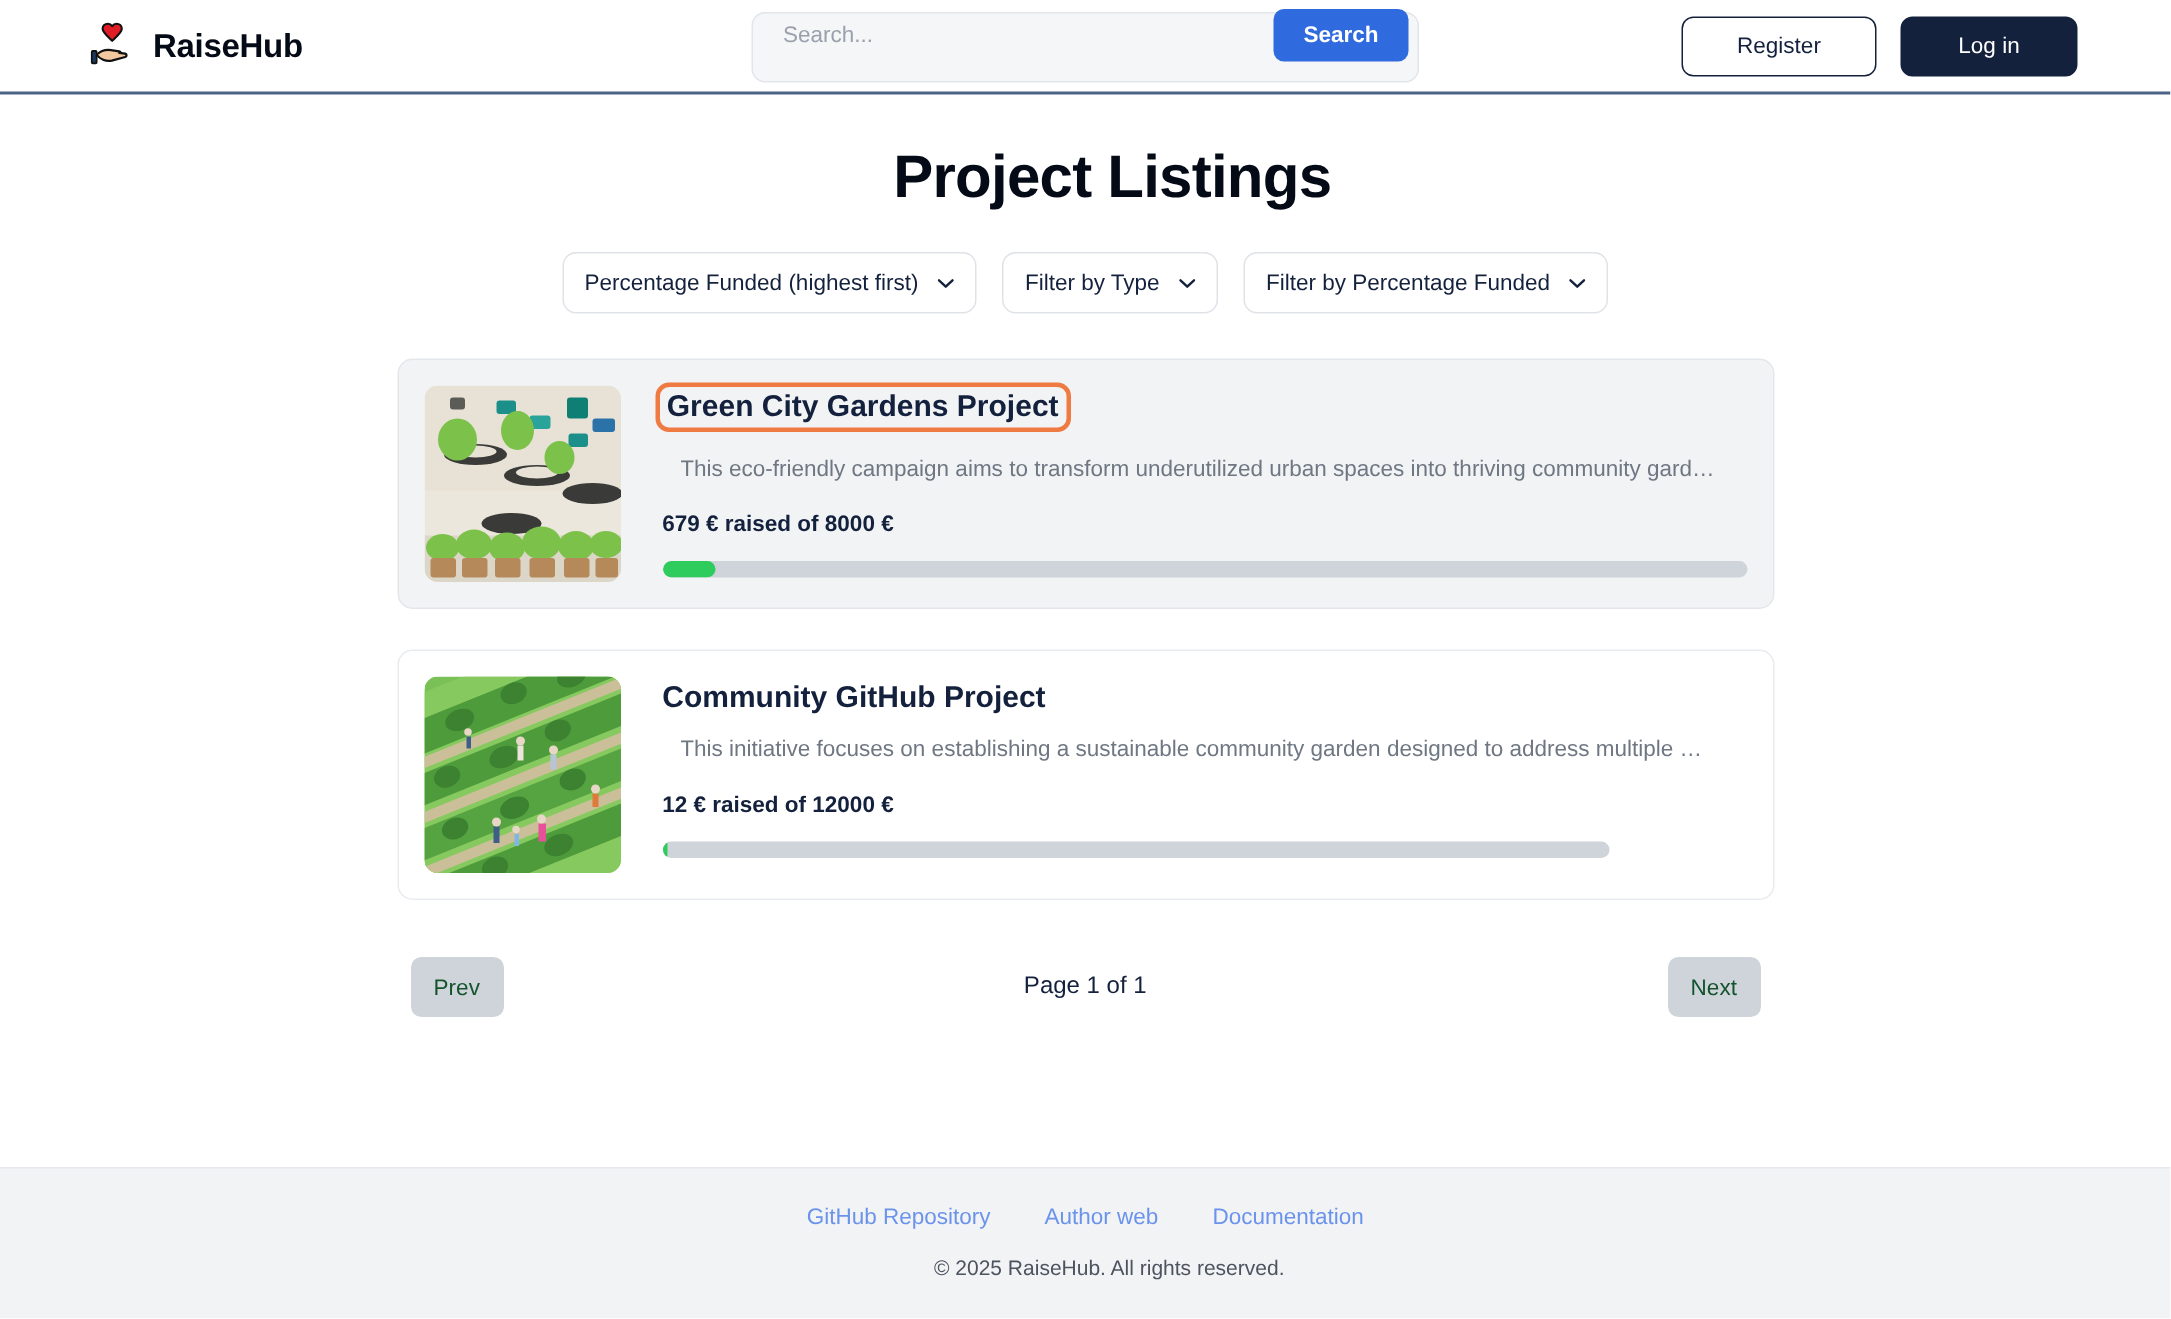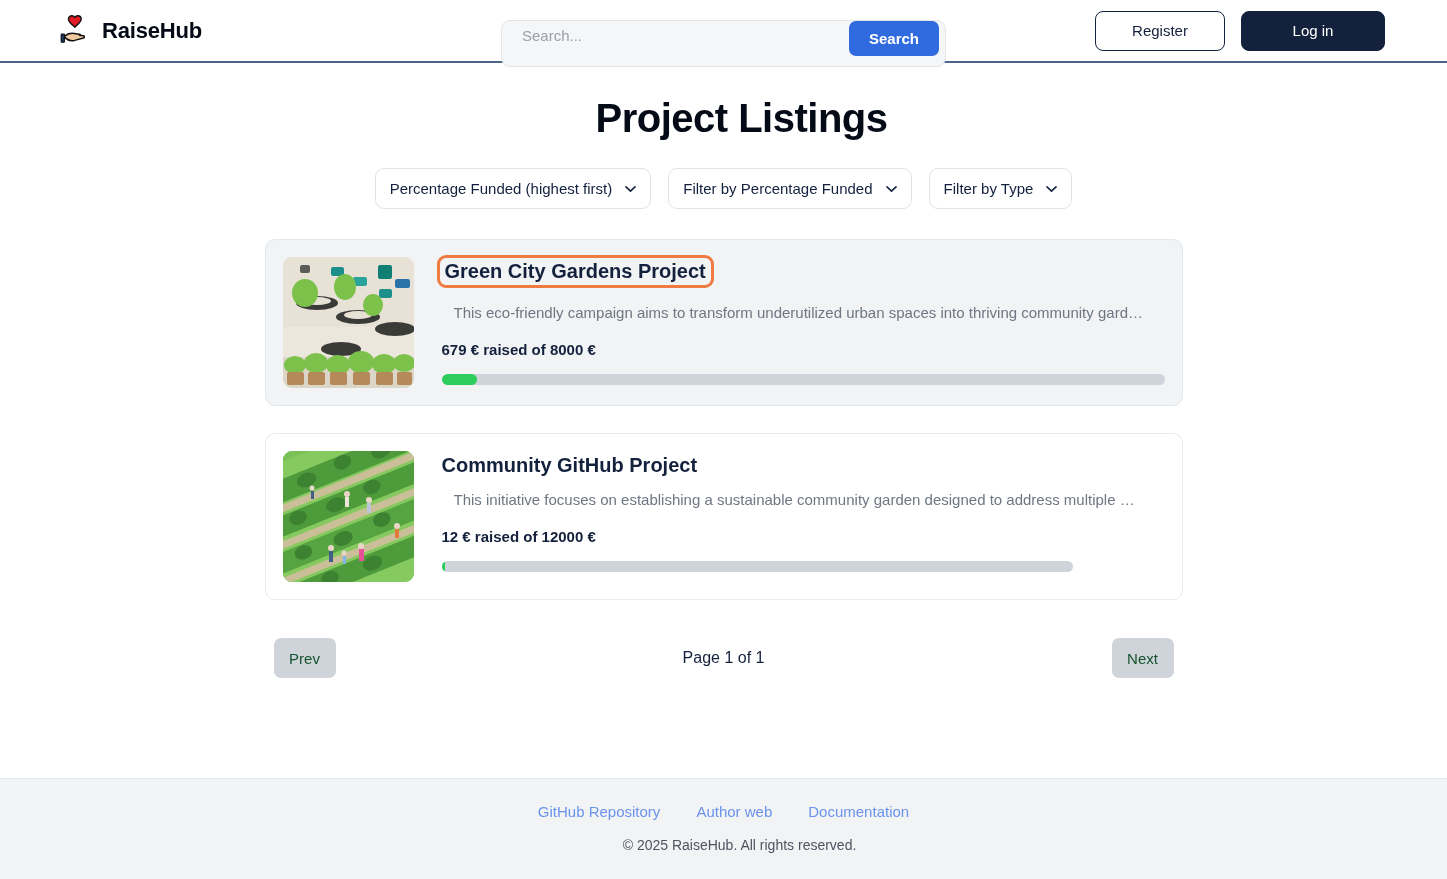--- a/index.html
+++ b/index.html
@@ -34,28 +34,28 @@
   .brand-name {
     font-size: 22px;
     font-weight: bold;
     letter-spacing: -0.2px;
     color: #050a17;
   }
 
   .search-wrap {
     position: absolute;
     left: 501px;
-    top: 20px;
+    top: 8px;
     width: 445px;
     height: 47px;
     background: #f5f6f8;
     border: 1px solid #e2e5ea;
     border-radius: 9px;
     display: flex;
-    align-items: flex-start;
+    align-items: center;
     padding: 0 6px 16px 0;
   }
   .search-input {
     flex: 1;
     height: 100%;
     border: 0;
     outline: none;
     background: transparent;
     font-family: "Liberation Sans", sans-serif;
     font-size: 15px;
@@ -90,21 +90,21 @@
     width: 130px; height: 40px;
     background: #ffffff;
     border: 1px solid #14213d;
     border-radius: 8px;
     font-family: "Liberation Sans", sans-serif;
     font-size: 15px;
     color: #14213d;
     cursor: pointer;
   }
   .btn-login {
-    width: 144px; height: 40px;
+    width: 118px; height: 40px;
     background: #14213d;
     border: 1px solid #14213d;
     border-radius: 8px;
     font-family: "Liberation Sans", sans-serif;
     font-size: 15px;
     color: #ffffff;
     cursor: pointer;
   }
 
   
@@ -297,29 +297,29 @@
   <div class="filters">
     <div class="select">
       <span>Percentage Funded (highest first)</span>
       <span class="chev">
         <svg viewBox="0 0 11 7">
             <path d="M1 1.4 L5.5 5.6 L10 1.4" fill="none" stroke="#14213d" stroke-width="1.6" stroke-linecap="round" stroke-linejoin="round"></path>
           </svg>
       </span>
     </div>
     <div class="select">
-      <span>Filter by Percentage Funded</span>
+      <span>Filter by Type</span>
       <span class="chev">
         <svg viewBox="0 0 11 7">
             <path d="M1 1.4 L5.5 5.6 L10 1.4" fill="none" stroke="#14213d" stroke-width="1.6" stroke-linecap="round" stroke-linejoin="round"></path>
           </svg>
       </span>
     </div>
     <div class="select">
-      <span>Filter by Type</span>
+      <span>Filter by Percentage Funded</span>
       <span class="chev">
         <svg viewBox="0 0 11 7">
             <path d="M1 1.4 L5.5 5.6 L10 1.4" fill="none" stroke="#14213d" stroke-width="1.6" stroke-linecap="round" stroke-linejoin="round"></path>
           </svg>
       </span>
     </div>
   </div>
 
   <div class="cards">
 

